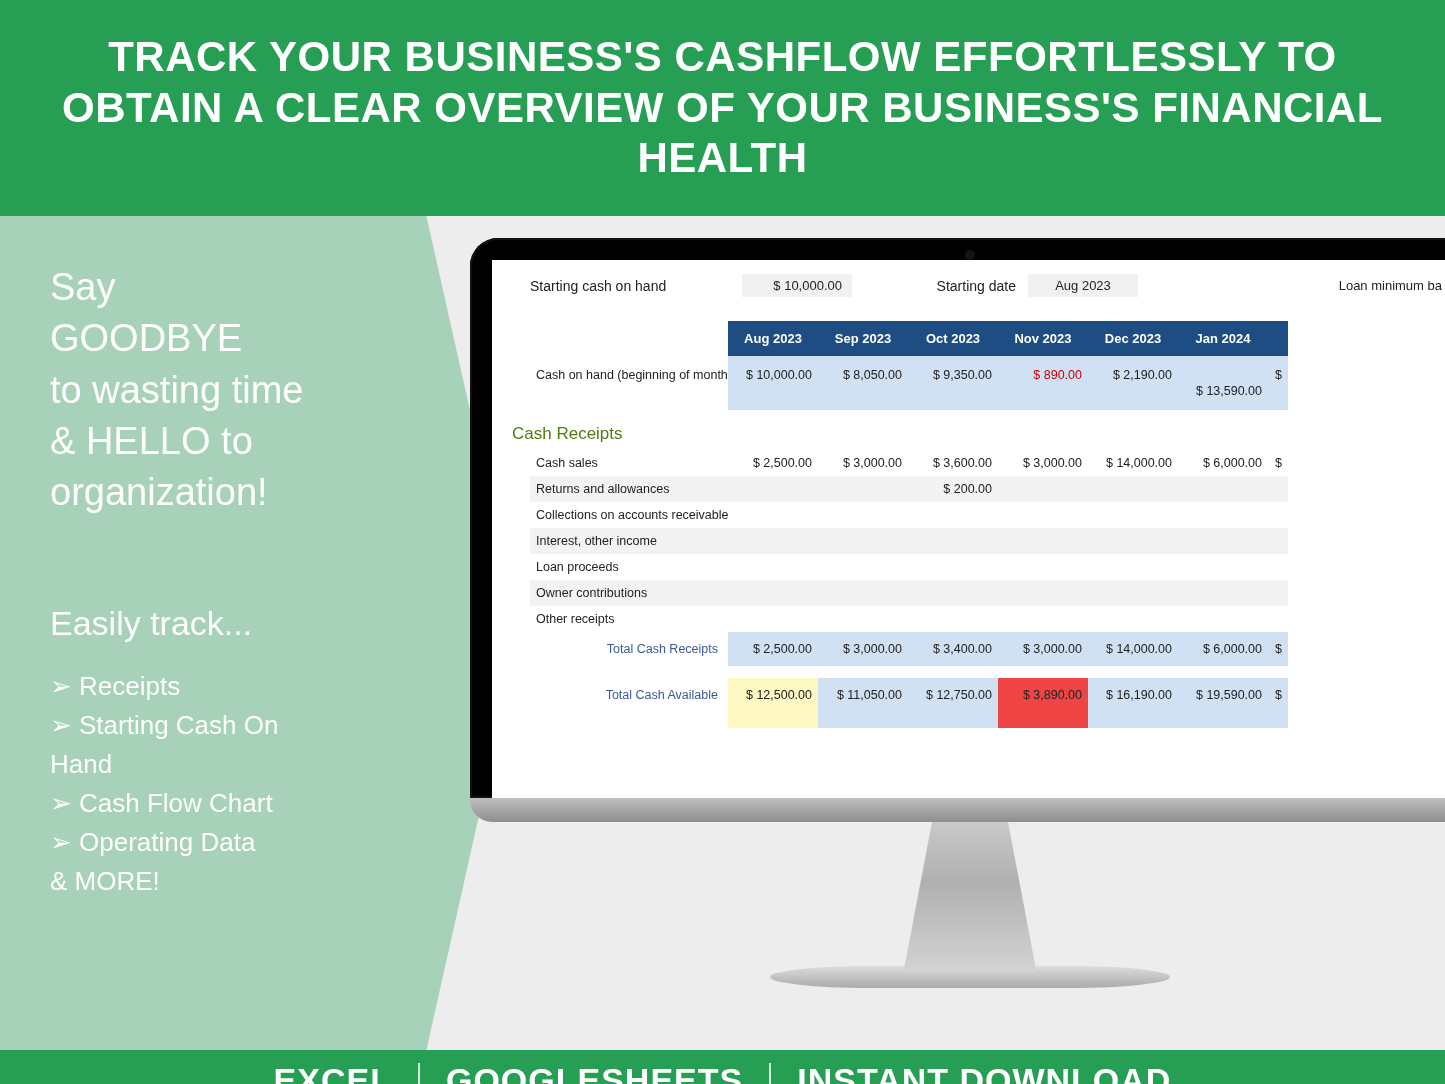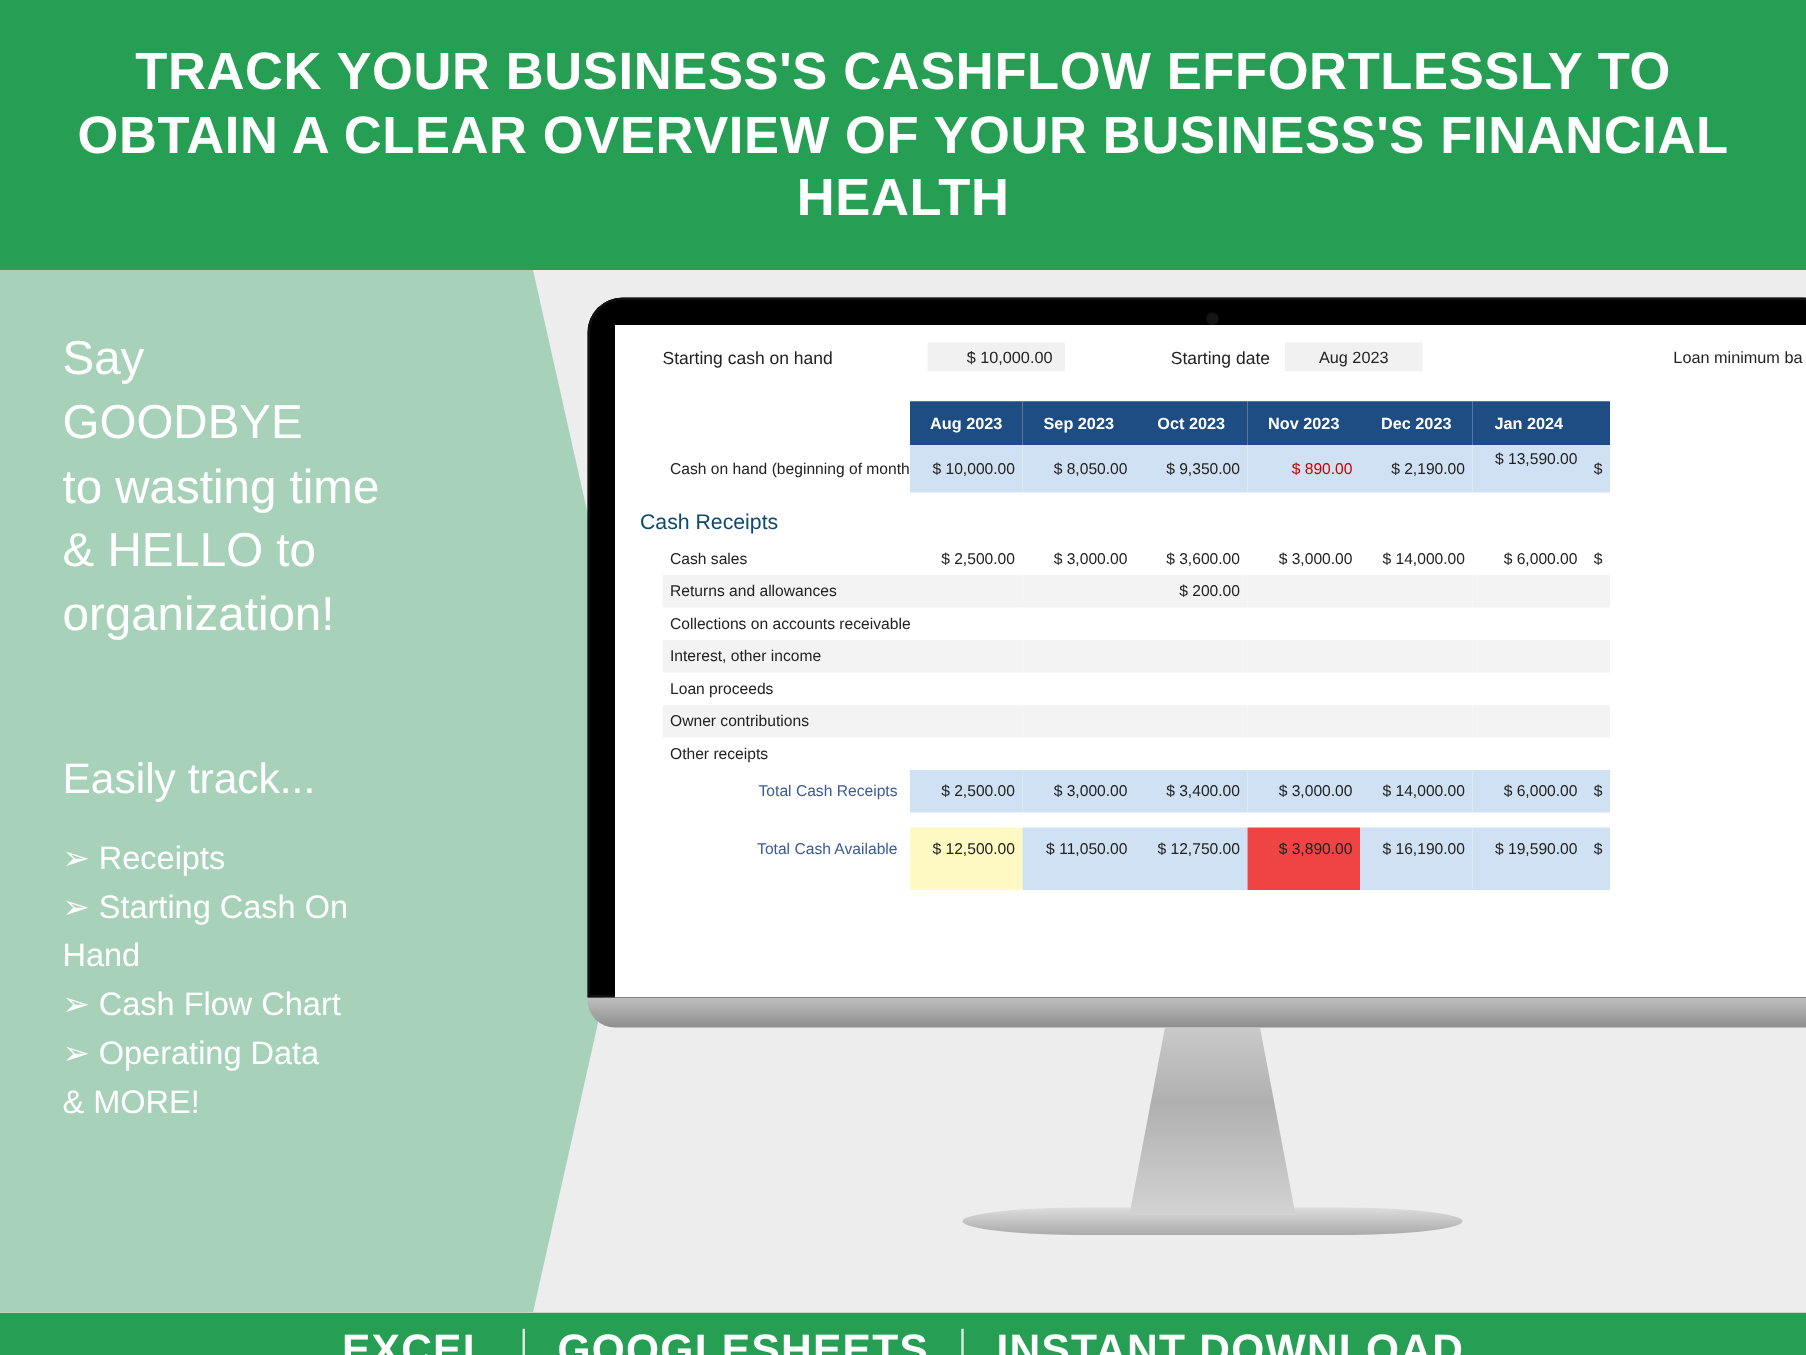--- a/index.html
+++ b/index.html
@@ -156,21 +156,21 @@
     font-weight: 600;
     font-size: 13px;
     padding-top: 10px !important;
     padding-bottom: 10px !important;
   }
   .row-label-hdr { background: transparent; }
   .money { text-align: right; font-variant-numeric: tabular-nums; }
   .money.neg { color: #c00; }
   .section-title {
     grid-column: 1 / -1;
-    color: #0c4a6e;
+    color: #4d7c0f;
     font-size: 17px;
     font-weight: 400;
     padding: 14px 2px 6px 2px !important;
   }
   .alt { background: #f3f3f3; }
   .lab { text-align: left; margin-left: 20px; }
 
   
   .footer-bar {
     height: 60px;
@@ -243,21 +243,21 @@
           <div class="hdr">Dec 2023</div>
           <div class="hdr">Jan 2024</div>
           <div class="hdr"></div>
 
           <div class="lab" style="padding-top:12px;padding-bottom:12px;">Cash on hand (beginning of month)</div>
           <div class="money" style="background:#cfe1f2;padding-top:12px;padding-bottom:12px;">$   10,000.00</div>
           <div class="money" style="background:#cfe1f2;padding-top:12px;padding-bottom:12px;">$    8,050.00</div>
           <div class="money" style="background:#cfe1f2;padding-top:12px;padding-bottom:12px;">$    9,350.00</div>
           <div class="money neg" style="background:#cfe1f2;padding-top:12px;padding-bottom:12px;">$       890.00</div>
           <div class="money" style="background:#cfe1f2;padding-top:12px;padding-bottom:12px;">$    2,190.00</div>
-          <div class="money" style="background:#cfe1f2;padding-top:4px;padding-bottom:12px;">$   13,590.00</div>
+          <div class="money" style="background:#cfe1f2;padding-top:28px;padding-bottom:12px;">$   13,590.00</div>
           <div class="money" style="background:#cfe1f2;padding-top:12px;padding-bottom:12px;">$</div>
 
           <div class="section-title">Cash Receipts</div>
 
         </div>
         <div class="grid" id="rows-grid">
             <div class="lab ">Cash sales</div>
             <div class="money ">$    2,500.00</div>
             <div class="money ">$    3,000.00</div>
             <div class="money ">$    3,600.00</div>

